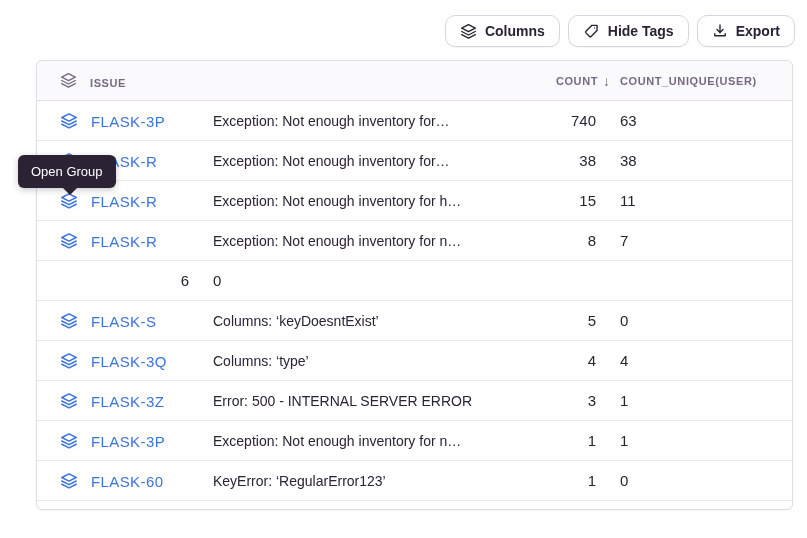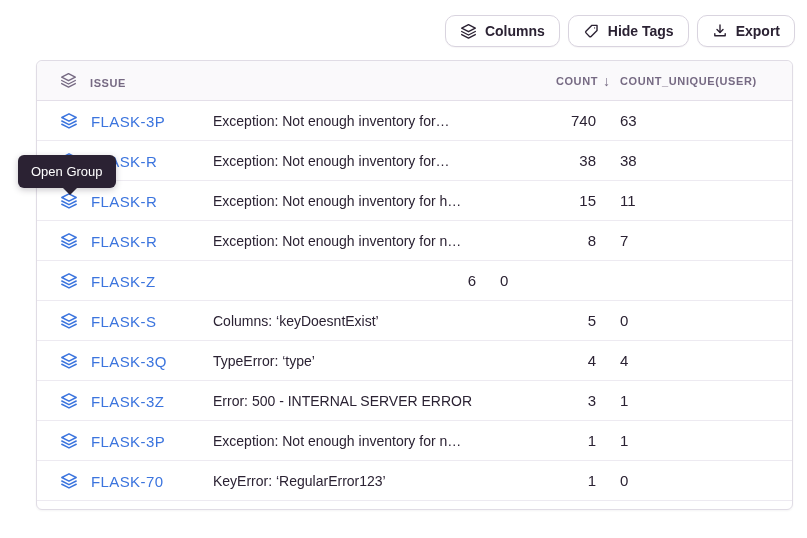--- a/index.html
+++ b/index.html
@@ -254,28 +254,20 @@
           </svg>
         </span>
       <span class="issue-link">FLASK-R</span>
     </div>
     <div class="cell-summary">Exception: Not enough inventory for n…</div>
     <div class="cell-count">8</div>
     <div class="cell-unique">7</div>
   </div>
 
   <div class="grid-row trow">
-    <div class="cell-issue">
-      <span class="layers-btn">
-          <svg width="18" height="18" viewBox="0 0 16 16">
-            <use href="#def-layers"></use>
-          </svg>
-        </span>
-      <span class="issue-link">FLASK-Z</span>
-    </div>
     <div class="cell-count">6</div>
     <div class="cell-unique">0</div>
   </div>
 
   <div class="grid-row trow">
     <div class="cell-issue">
       <span class="layers-btn">
           <svg width="18" height="18" viewBox="0 0 16 16">
             <use href="#def-layers"></use>
           </svg>
@@ -289,21 +281,21 @@
 
   <div class="grid-row trow">
     <div class="cell-issue">
       <span class="layers-btn">
           <svg width="18" height="18" viewBox="0 0 16 16">
             <use href="#def-layers"></use>
           </svg>
         </span>
       <span class="issue-link">FLASK-3Q</span>
     </div>
-    <div class="cell-summary">TypeError: ‘type’</div>
+    <div class="cell-summary">Columns: ‘type’</div>
     <div class="cell-count">4</div>
     <div class="cell-unique">4</div>
   </div>
 
   <div class="grid-row trow">
     <div class="cell-issue">
       <span class="layers-btn">
           <svg width="18" height="18" viewBox="0 0 16 16">
             <use href="#def-layers"></use>
           </svg>
@@ -329,21 +321,21 @@
     <div class="cell-unique">1</div>
   </div>
 
   <div class="grid-row trow">
     <div class="cell-issue">
       <span class="layers-btn">
           <svg width="18" height="18" viewBox="0 0 16 16">
             <use href="#def-layers"></use>
           </svg>
         </span>
-      <span class="issue-link">FLASK-70</span>
+      <span class="issue-link">FLASK-60</span>
     </div>
     <div class="cell-summary">KeyError: ‘RegularError123’</div>
     <div class="cell-count">1</div>
     <div class="cell-unique">0</div>
   </div>
 
 </div>
 
 <div class="tooltip">
   <span>Open Group</span>

